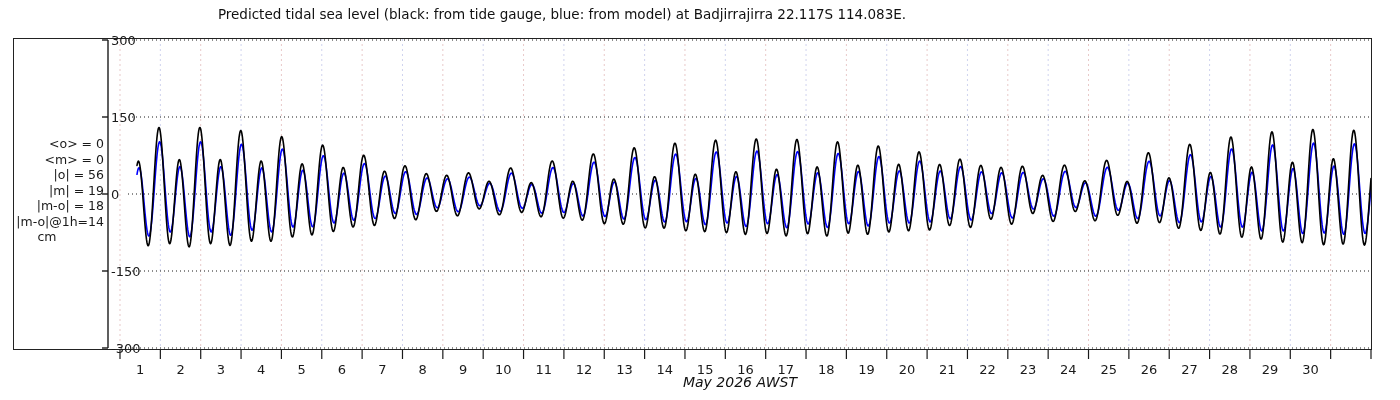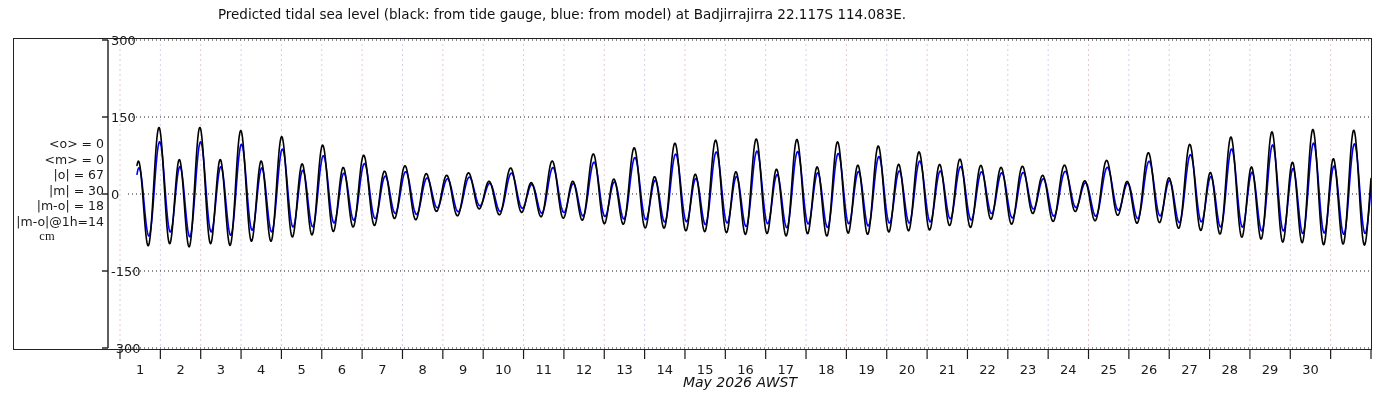--- a/index.html
+++ b/index.html
@@ -43,21 +43,21 @@
     left: 4px;
     top: 136px;
     width: 100px;
     text-align: right;
     font-size: 12.5px;
     line-height: 15.5px;
     color: #1a1a1a;
     white-space: nowrap;
   }
   #stats-block .stat-line { display: block; text-align: right; }
-  #stats-block .stat-units { display: block; text-align: center; padding-right: 14px; font-family: Liberation Serif, serif; }
+  #stats-block .stat-units { display: block; text-align: center; padding-right: 14px; }
 
   #plot-svg {
     position: absolute;
     left: 0;
     top: 0;
     width: 1400px;
     height: 400px;
   }
 
   .ytick-label {
@@ -92,22 +92,22 @@
 </head>
 <body>
 
 <div id="chart-title">Predicted tidal sea level (black: from tide gauge, blue: from model) at Badjirrajirra 22.117S 114.083E.</div>
 
 <div id="plot-frame"></div>
 
 <div id="stats-block">
   <span class="stat-line">&lt;o&gt; = 0</span>
   <span class="stat-line">&lt;m&gt; = 0</span>
-  <span class="stat-line">|o| = 67</span>
-  <span class="stat-line">|m| = 30</span>
+  <span class="stat-line">|o| = 56</span>
+  <span class="stat-line">|m| = 19</span>
   <span class="stat-line">|m-o| = 18</span>
   <span class="stat-line">|m-o|@1h=14</span>
   <span class="stat-units">cm</span>
 </div>
 
 <svg id="plot-svg" viewBox="0 0 1400 400">
   <g id="grid-vertical">
       <line x1="120" y1="39" x2="120" y2="349" stroke="#e8c9c9" stroke-width="1" stroke-dasharray="2 3"></line>
       <line x1="160.3548387096774" y1="39" x2="160.3548387096774" y2="349" stroke="#cfd3ee" stroke-width="1" stroke-dasharray="2 3"></line>
       <line x1="200.70967741935482" y1="39" x2="200.70967741935482" y2="349" stroke="#e8c9c9" stroke-width="1" stroke-dasharray="2 3"></line>

